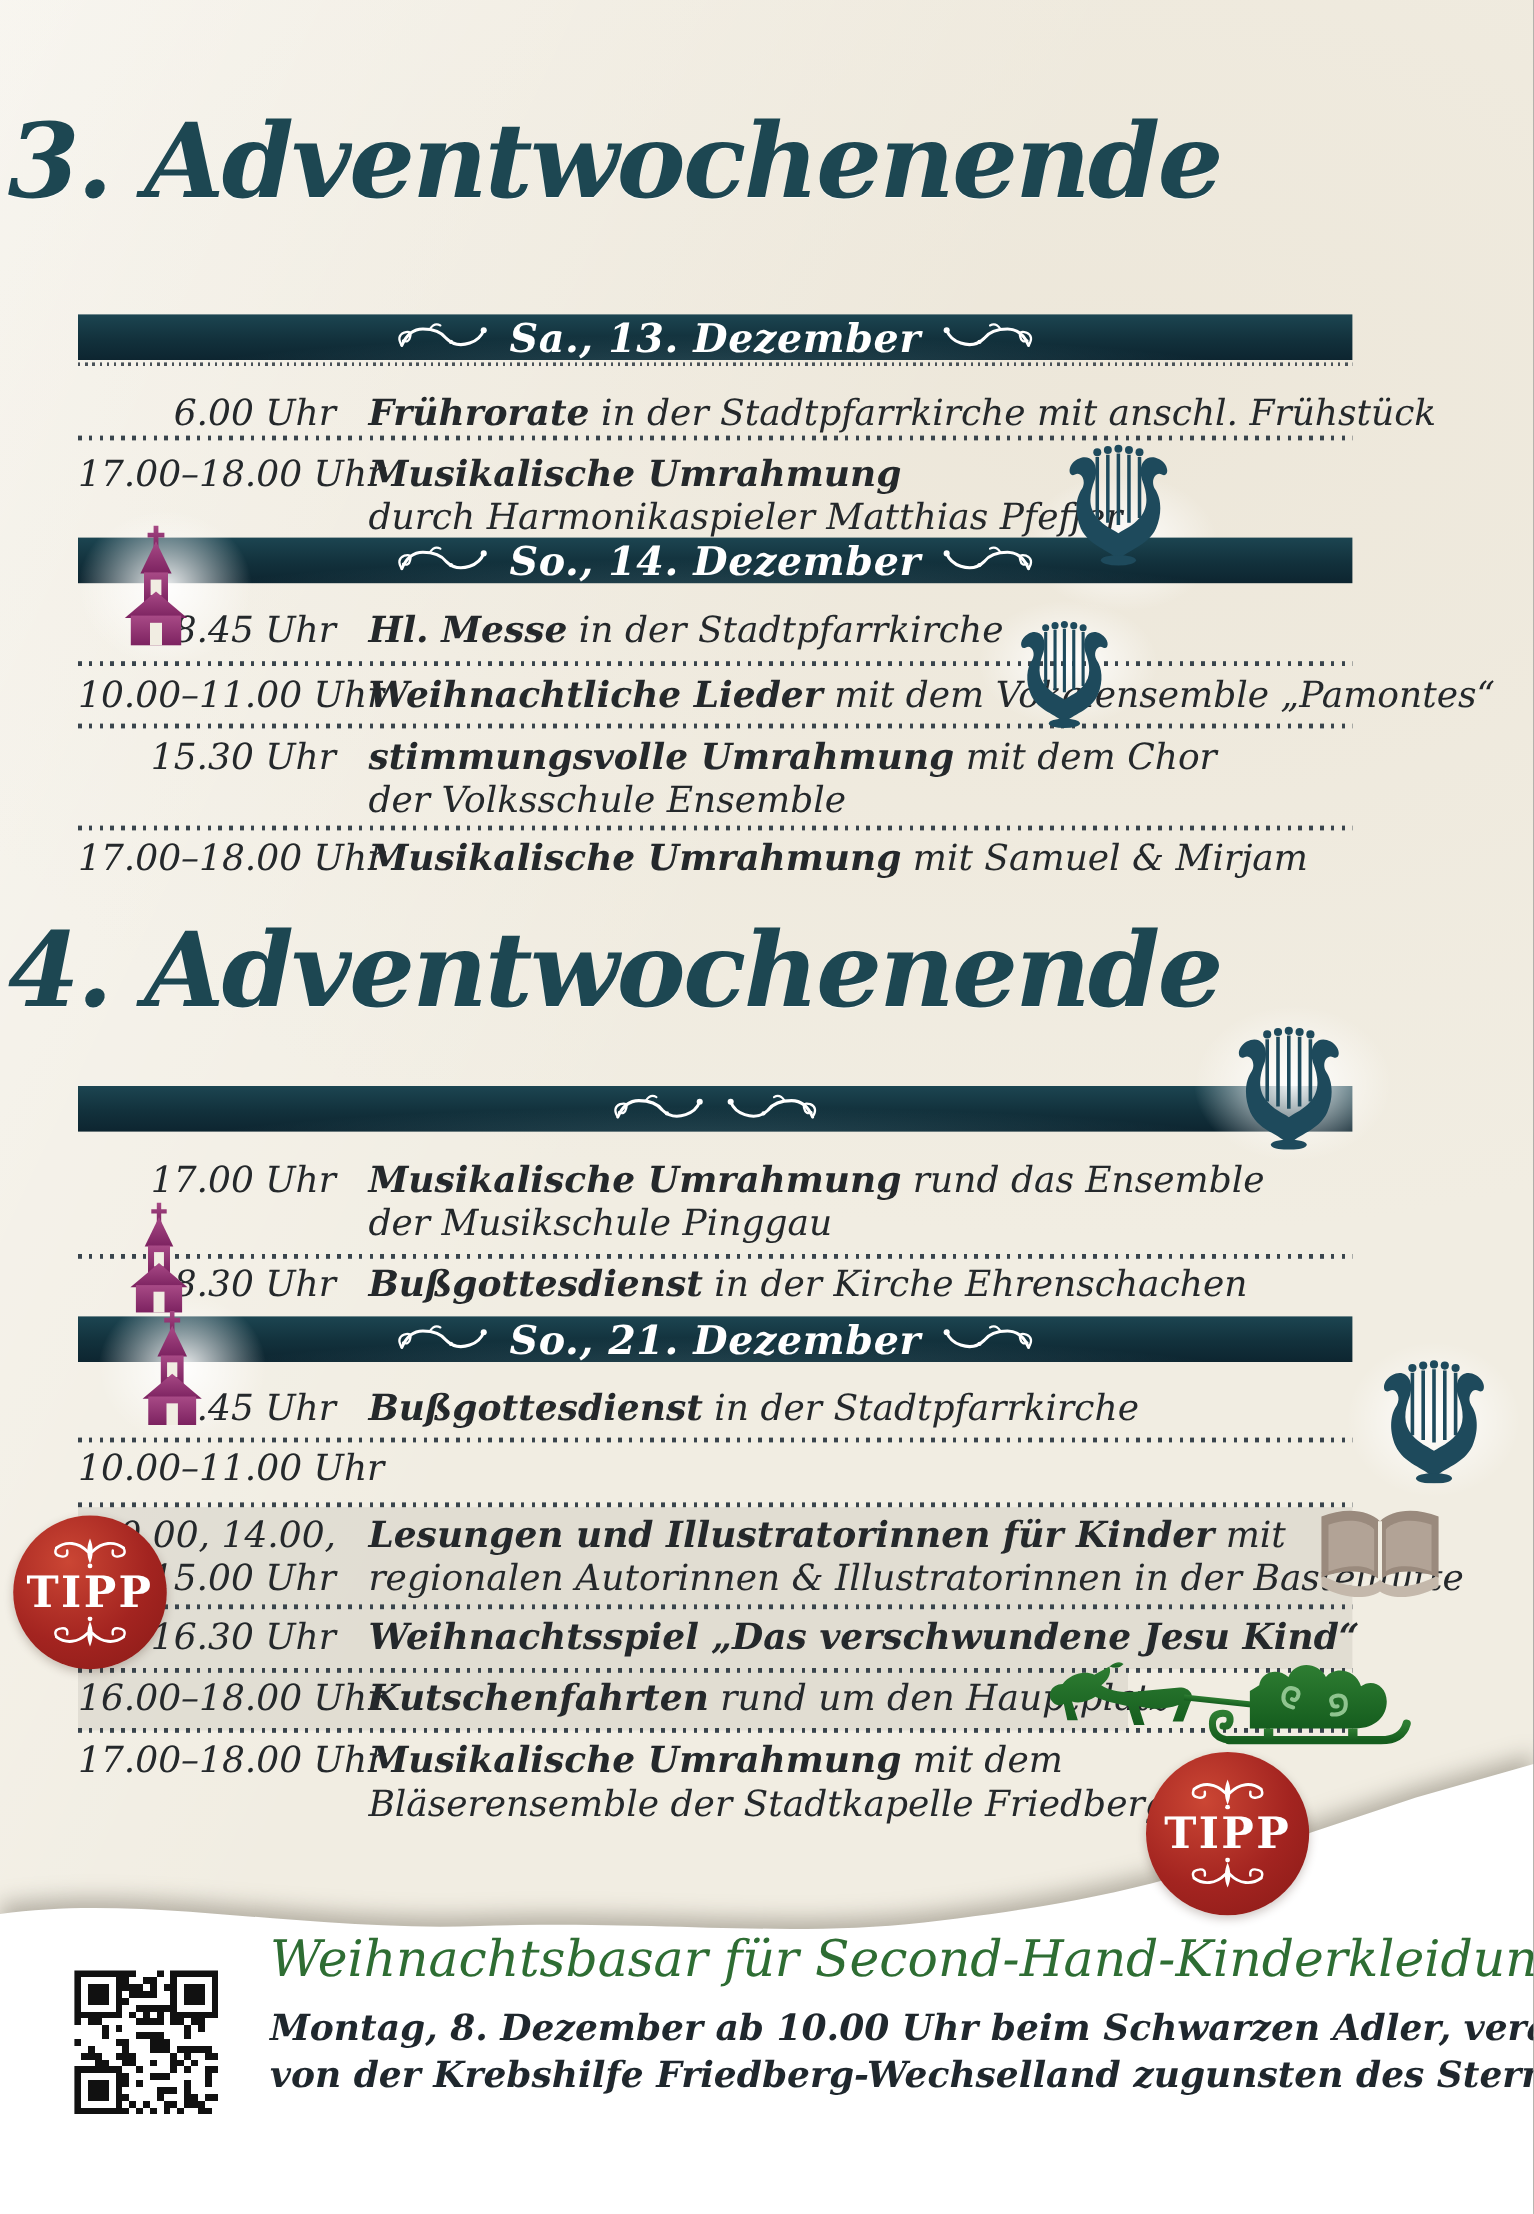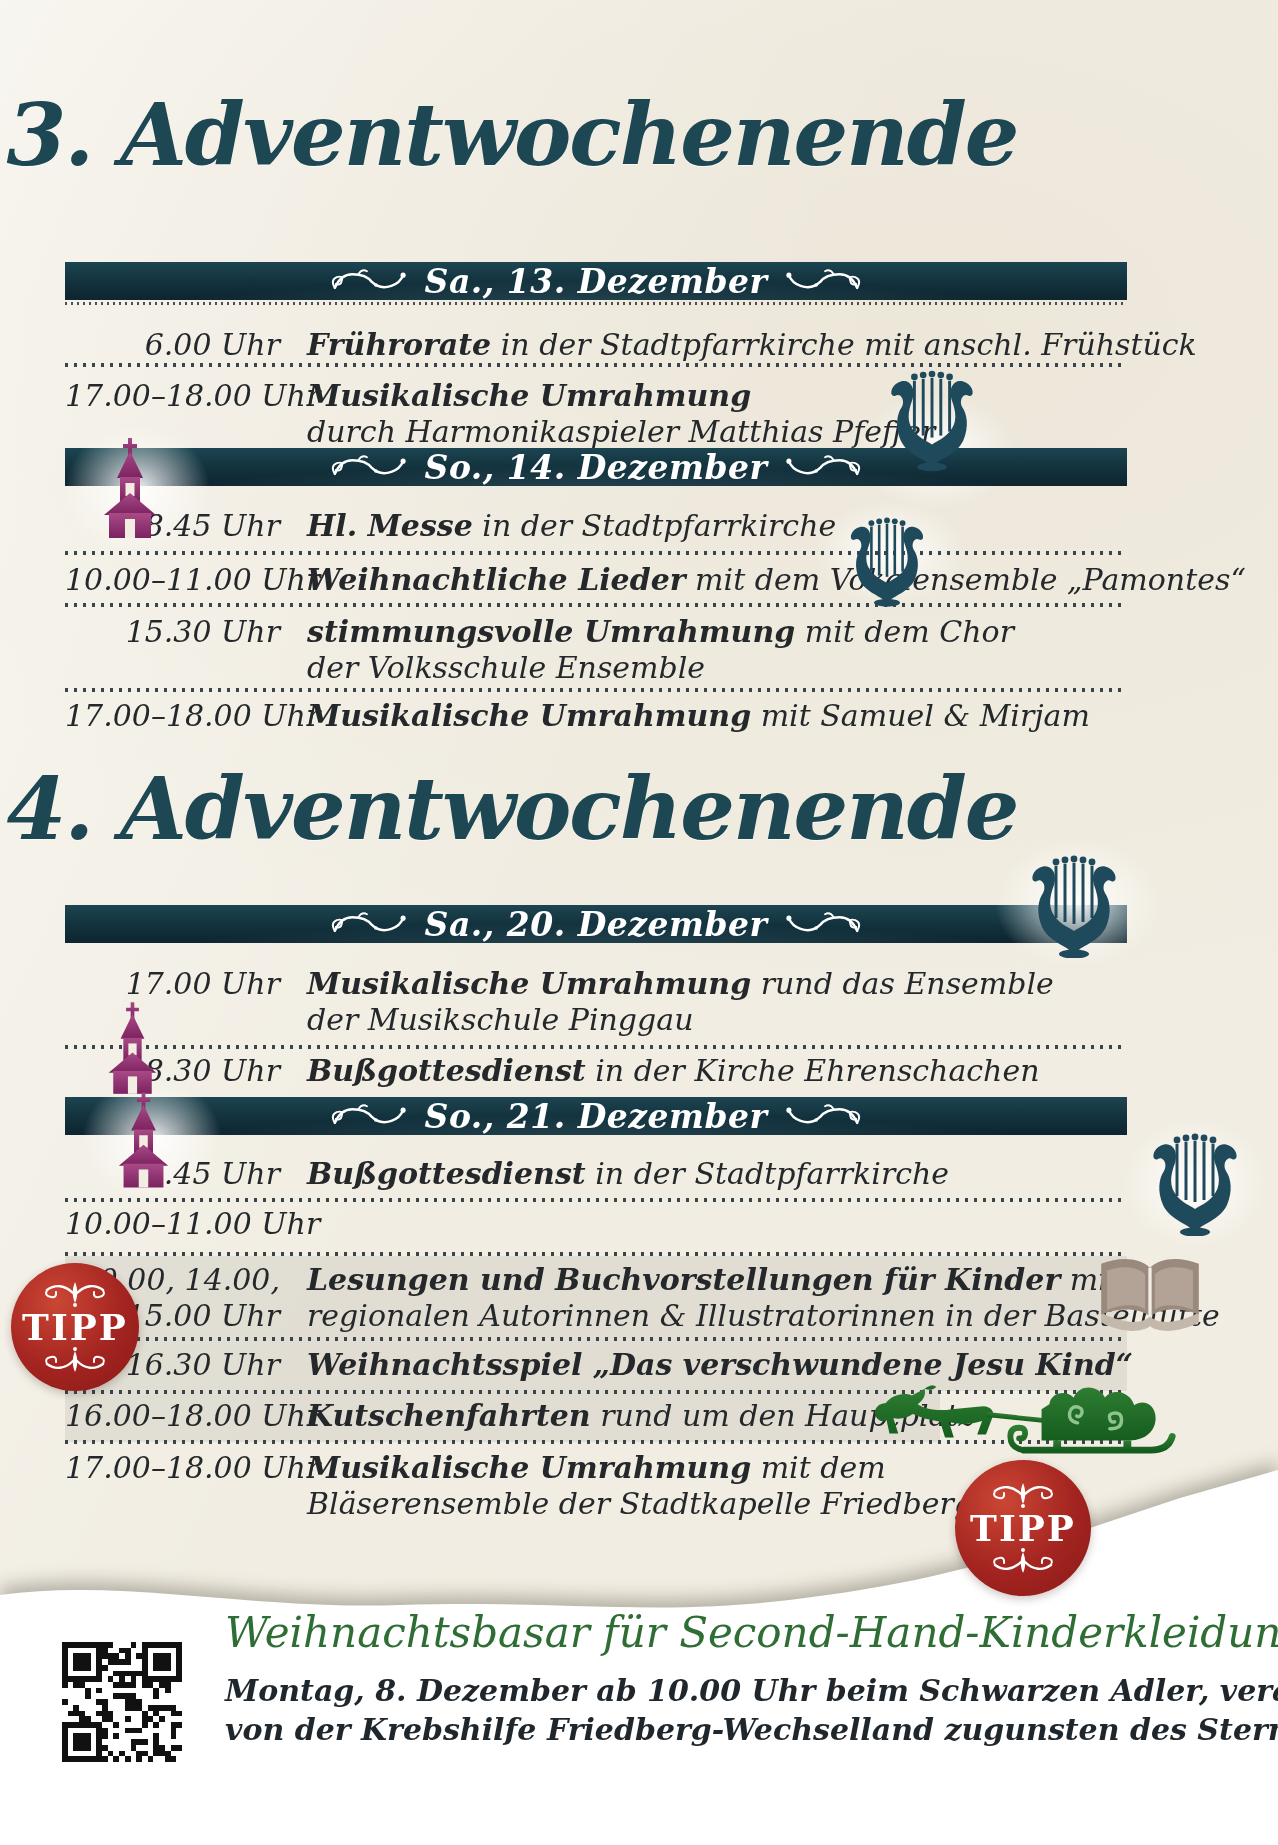--- a/index.html
+++ b/index.html
@@ -224,21 +224,20 @@
     <div class="time"><span>17.00–18.00 Uhr</span></div>
     <div class="etext"><span class="ename">Musikalische Umrahmung</span><span> mit Samuel &amp; Mirjam</span></div>
   </div>
 
   <div class="script-title" style="top:762px">4. Adventwochenende</div>
 
   <div class="banner" style="top:905px">
     <svg class="flourish left" viewBox="0 0 80 30">
         <use href="#sym-flourish"></use>
       </svg>
-    <span class="banner-date">Sa., 20. Dezember</span>
     <svg class="flourish right" viewBox="0 0 80 30">
         <use href="#sym-flourish"></use>
       </svg>
   </div>
   <div class="glow" style="left:995px;top:838px;width:165px;height:130px"></div>
   <svg class="icon lyre" viewBox="0 0 90 108" style="left:1028px;top:850px;width:92px;height:108px">
       <use href="#sym-lyre"></use>
     </svg>
 
   <div class="row" style="top:966px">
@@ -276,21 +275,21 @@
   <svg class="icon lyre" viewBox="0 0 90 108" style="left:1150px;top:1128px;width:90px;height:108px">
       <use href="#sym-lyre"></use>
     </svg>
   <div class="dots" style="top:1198px"></div>
   <div class="row" style="top:1206px">
     <div class="time"><span>10.00–11.00 Uhr</span></div>
   </div>
   <div class="dots" style="top:1252px"></div>
   <div class="row" style="top:1262px">
     <div class="time"><span>10.00, 14.00,</span><br><span>15.00 Uhr</span></div>
-    <div class="etext"><span class="ename">Lesungen und Buchvorstellungen für Kinder</span><span> mit</span><br><span>regionalen Autorinnen &amp; Illustratorinnen in der Bastelhütte</span></div>
+    <div class="etext"><span class="ename">Lesungen und Illustratorinnen für Kinder</span><span> mit</span><br><span>regionalen Autorinnen &amp; Illustratorinnen in der Bastelhütte</span></div>
   </div>
   <svg class="icon" viewBox="0 0 112 84" style="left:1094px;top:1254px;width:112px;height:82px">
       <use href="#sym-book"></use>
     </svg>
   <div class="dots" style="top:1337px"></div>
   <div class="row" style="top:1347px">
     <div class="time"><span>16.30 Uhr</span></div>
     <div class="etext"><span class="ename">Weihnachtsspiel „Das verschwundene Jesu Kind“</span><span></span></div>
   </div>
   <div class="dots" style="top:1390px"></div>

